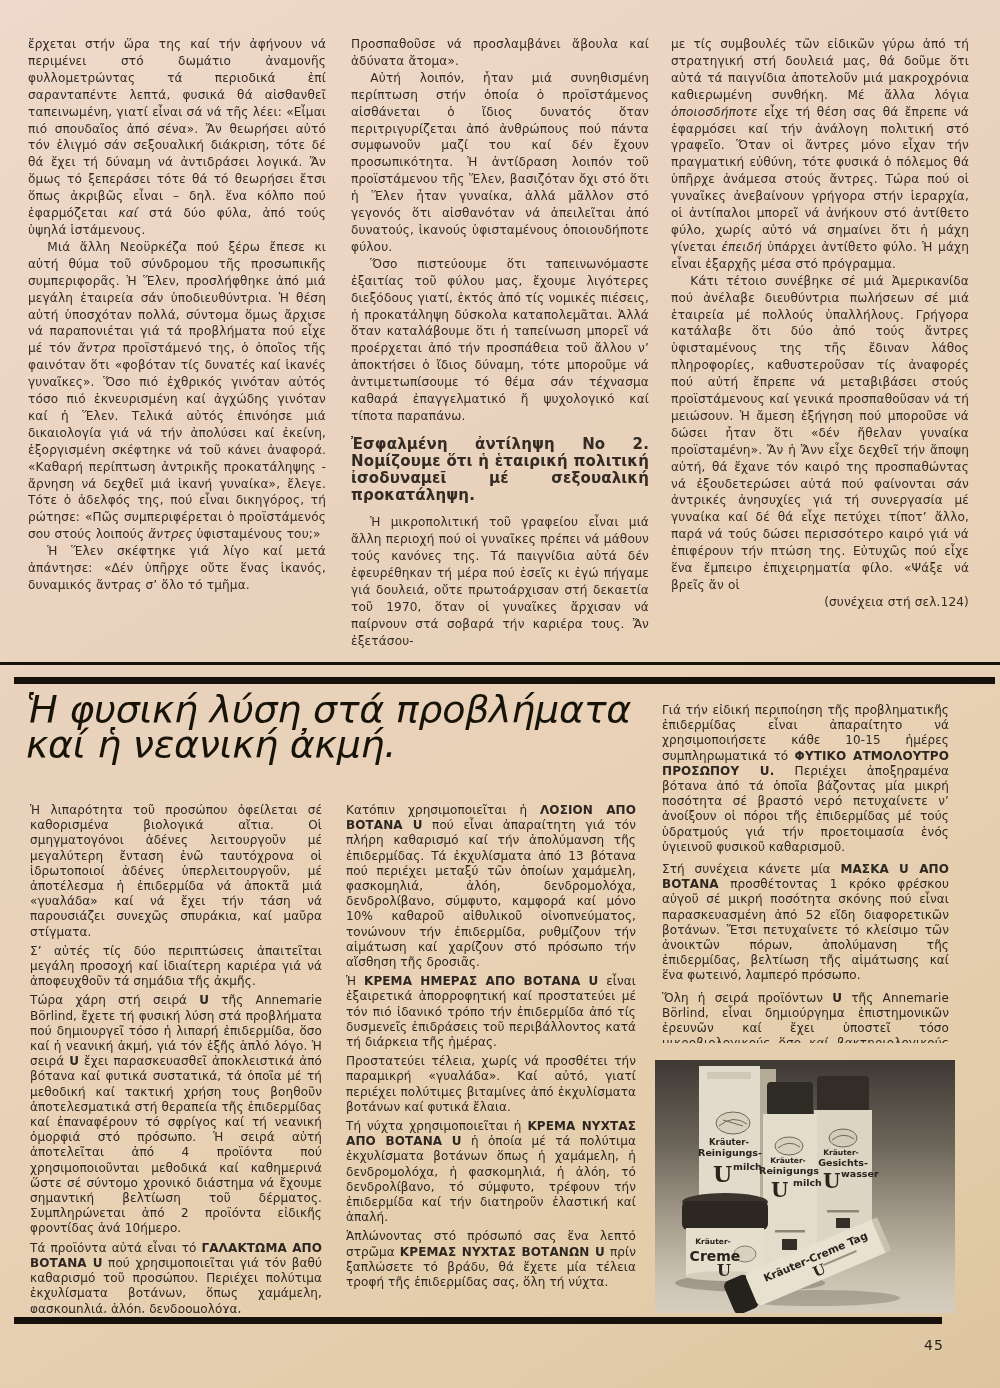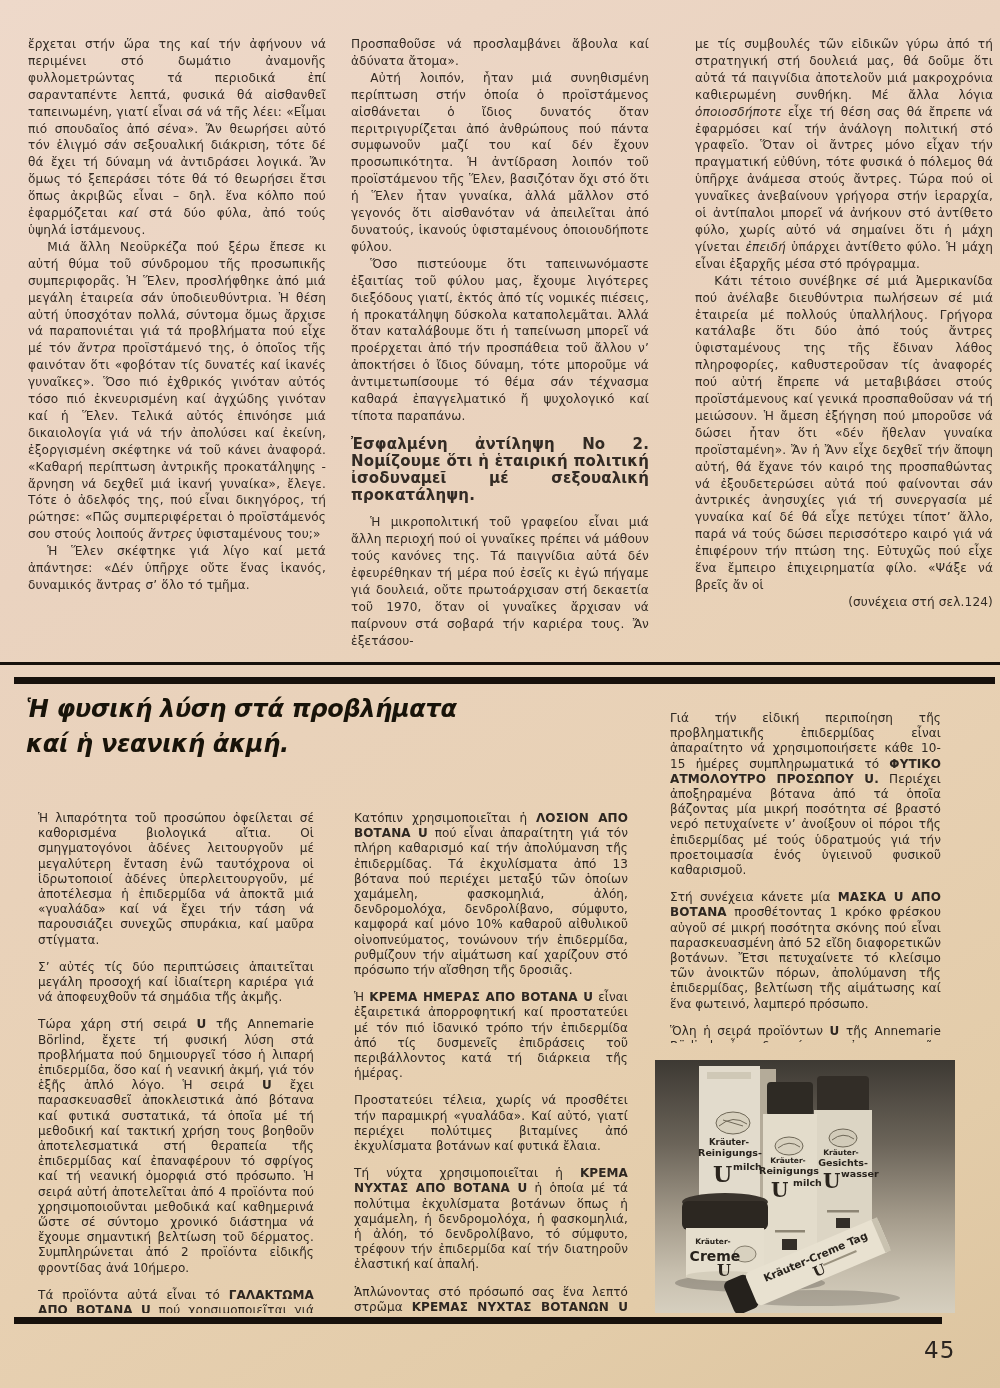--- a/index.html
+++ b/index.html
@@ -15,50 +15,50 @@
     font-size:12.1px; line-height:16.9px; letter-spacing:0.15px;
     text-align:justify;
   }
   .article-col p{margin:0; text-indent:1.6em;}
   .article-col p.cont{text-indent:0;}
   .article-col p.subhead{
     text-indent:0; font-weight:bold; 
     font-size:15px; margin:11px 0;
   }
   .cont-note{ text-align:right; margin-top:3px; text-indent:0 !important;}
-  #art-col1{left:28px;} #art-col2{left:351px;} #art-col3{left:695px;}
+  #art-col1{left:28px;} #art-col2{left:351px;} #art-col3{left:671px;}
   
   .rule{position:absolute; background:#17110c;}
   #rule-thin{left:0; top:662px; width:1000px; height:3px;}
   #rule-thick-top{left:14px; top:677px; width:981px; height:7px;}
   #rule-thick-bottom{left:14px; top:1317px; width:928px; height:7px;}
   
   .ad-headline{
     position:absolute; left:26px; top:692px; width:640px;
-    font-size:24px; line-height:34.5px; font-weight:bold; font-style:italic;
+    font-size:38px; line-height:34.5px; font-weight:normal; font-style:italic;
     letter-spacing:-0.3px; color:#181309;
   }
   .ad-col{
     position:absolute; text-align:justify; overflow:hidden;
     font-size:12px; line-height:15.2px; letter-spacing:0.1px; color:#2e2721;
   }
-  .ad-col p{margin:12px;}
+  .ad-col p{margin:4px;}
   #ad-col-left{left:26px; top:799px; width:300px; height:514px;}
   #ad-col-mid{left:342px; top:799px; width:298px; height:514px;}
   #ad-col-right{left:658px; top:699px; width:295px; height:344px;}
   #ad-col-right p{margin-bottom:7px;}
   b{font-weight:bold;}
   
   #product-photo{position:absolute; left:655px; top:1060px;}
   .ph-label{font-family:"DejaVu Sans", sans-serif; fill:#27221c;}
   .ph-logo{font-family:"DejaVu Serif", serif; fill:#2a241d; font-weight:bold;}
   
   .page-number{
     position:absolute; left:924px; top:1337px;
-    font-size:23px; letter-spacing:1px; color:#2b2520;
+    font-size:14px; letter-spacing:1px; color:#2b2520;
   }
 </style>
 </head>
 <body>
 
 <div class="page">
 
   <div class="article-col" id="art-col1">
     <p class="cont">ἔρχεται στήν ὥρα της καί τήν ἀφήνουν νά περιμένει στό δωμάτιο ἀναμονῆς φυλλομετρώντας τά περιοδικά ἐπί σαρανταπέντε λεπτά, φυσικά θά αἰσθανθεῖ ταπεινωμένη, γιατί εἶναι σά νά τῆς λέει: «Εἶμαι πιό σπουδαῖος ἀπό σένα». Ἄν θεωρήσει αὐτό τόν ἑλιγμό σάν σεξουαλική διάκριση, τότε δέ θά ἔχει τή δύναμη νά ἀντιδράσει λογικά. Ἄν ὅμως τό ξεπεράσει τότε θά τό θεωρήσει ἔτσι ὅπως ἀκριβῶς εἶναι – δηλ. ἕνα κόλπο πού ἐφαρμόζεται <i>καί</i> στά δύο φύλα, ἀπό τούς ὑψηλά ἱστάμενους.</p>
     <p>Μιά ἄλλη Νεοϋρκέζα πού ξέρω ἔπεσε κι αὐτή θύμα τοῦ σύνδρομου τῆς προσωπικῆς συμπεριφορᾶς. Ἡ Ἕλεν, προσλήφθηκε ἀπό μιά μεγάλη ἑταιρεία σάν ὑποδιευθύντρια. Ἡ θέση αὐτή ὑποσχόταν πολλά, σύντομα ὅμως ἄρχισε νά παραπονιέται γιά τά προβλήματα πού εἶχε μέ τόν <i>ἄντρα</i> προϊστάμενό της, ὁ ὁποῖος τῆς φαινόταν ὅτι «φοβόταν τίς δυνατές καί ἱκανές γυναῖκες». Ὅσο πιό ἐχθρικός γινόταν αὐτός τόσο πιό ἐκνευρισμένη καί ἀγχώδης γινόταν καί ἡ Ἕλεν. Τελικά αὐτός ἐπινόησε μιά δικαιολογία γιά νά τήν ἀπολύσει καί ἐκείνη, ἐξοργισμένη σκέφτηκε νά τοῦ κάνει ἀναφορά. «Καθαρή περίπτωση ἀντρικῆς προκατάληψης - ἄρνηση νά δεχθεῖ μιά ἱκανή γυναίκα», ἔλεγε. Τότε ὁ ἀδελφός της, πού εἶναι δικηγόρος, τή ρώτησε: «Πῶς συμπεριφέρεται ὁ προϊστάμενός σου στούς λοιπούς <i>ἄντρες</i> ὑφισταμένους του;»</p>

